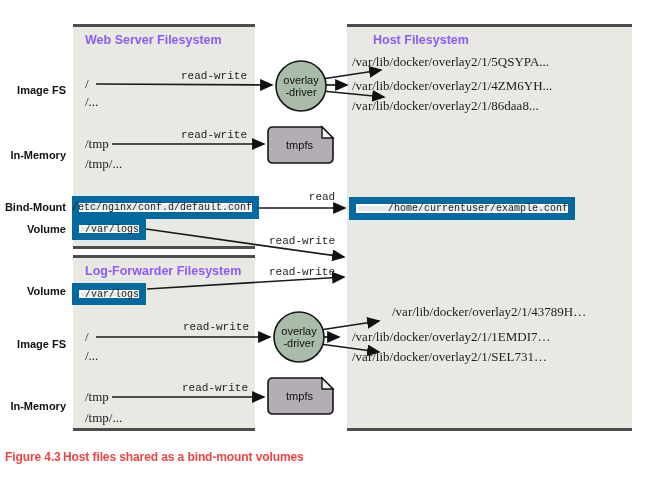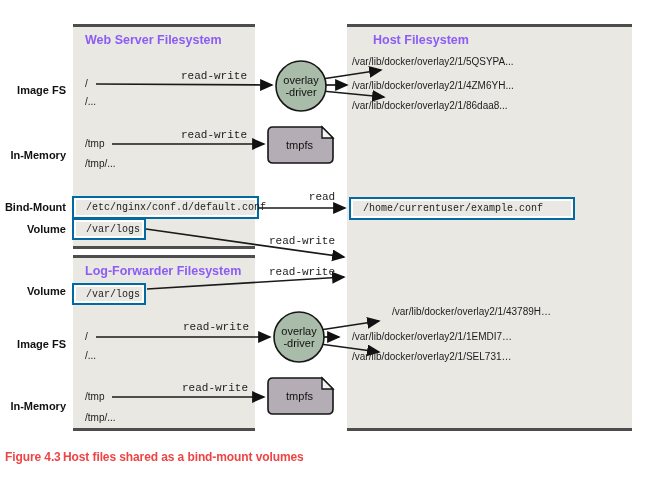--- a/index.html
+++ b/index.html
@@ -3,26 +3,26 @@
 <meta charset="utf-8">
 <style>
   html,body{margin:0;padding:0;background:#ffffff;}
   .stage{position:relative;width:647px;height:477px;background:#ffffff;overflow:hidden;
          font-family:"Liberation Sans",sans-serif;}
   .panel{position:absolute;background:#e9e8e3;border-top:3px solid #4d4d4d;
          border-bottom:3px solid #4d4d4d;box-sizing:border-box;}
   .svg-layer{position:absolute;left:0;top:0;pointer-events:none;}
   .txt{position:absolute;white-space:nowrap;}
   .hd{font-size:12.5px;font-weight:bold;color:#8b5cf6;line-height:15px;}
-  .mono{font-family:Liberation Sans, sans-serif;font-size:10px;line-height:14px;color:#1c1c1c;}
+  .mono{font-family:Liberation Serif, serif;font-size:13px;line-height:14px;color:#1c1c1c;}
   .side-label{left:0;width:66px;text-align:right;font-size:11px;font-weight:bold;
               color:#111;line-height:14px;}
-  .pbox{position:absolute;box-sizing:border-box;border:2px solid #0369a1;
+  .pbox{position:absolute;box-sizing:border-box;border:7px solid #0369a1;
         box-shadow:inset 0 0 0 2px #ffffff;background:#e9e8e3;display:flex;
-        align-items:center;padding-left:12px;}
+        align-items:center;padding-left:12px;justify-content:flex-end;}
   .pbox .mono-in{font-family:"Liberation Mono",monospace;font-size:10px;color:#1c1c1c;white-space:nowrap;}
   .arrow-label{font-family:"Liberation Mono",monospace;font-size:11px;line-height:14px;
                color:#1c1c1c;text-align:center;}
   .node-label{font-size:11px;line-height:12px;color:#111;text-align:center;}
   .caption{font-size:12px;font-weight:bold;color:#ef4444;line-height:16px;letter-spacing:-0.1px;}
 </style>
 </head>
 <body>
 
 <div class="stage">

